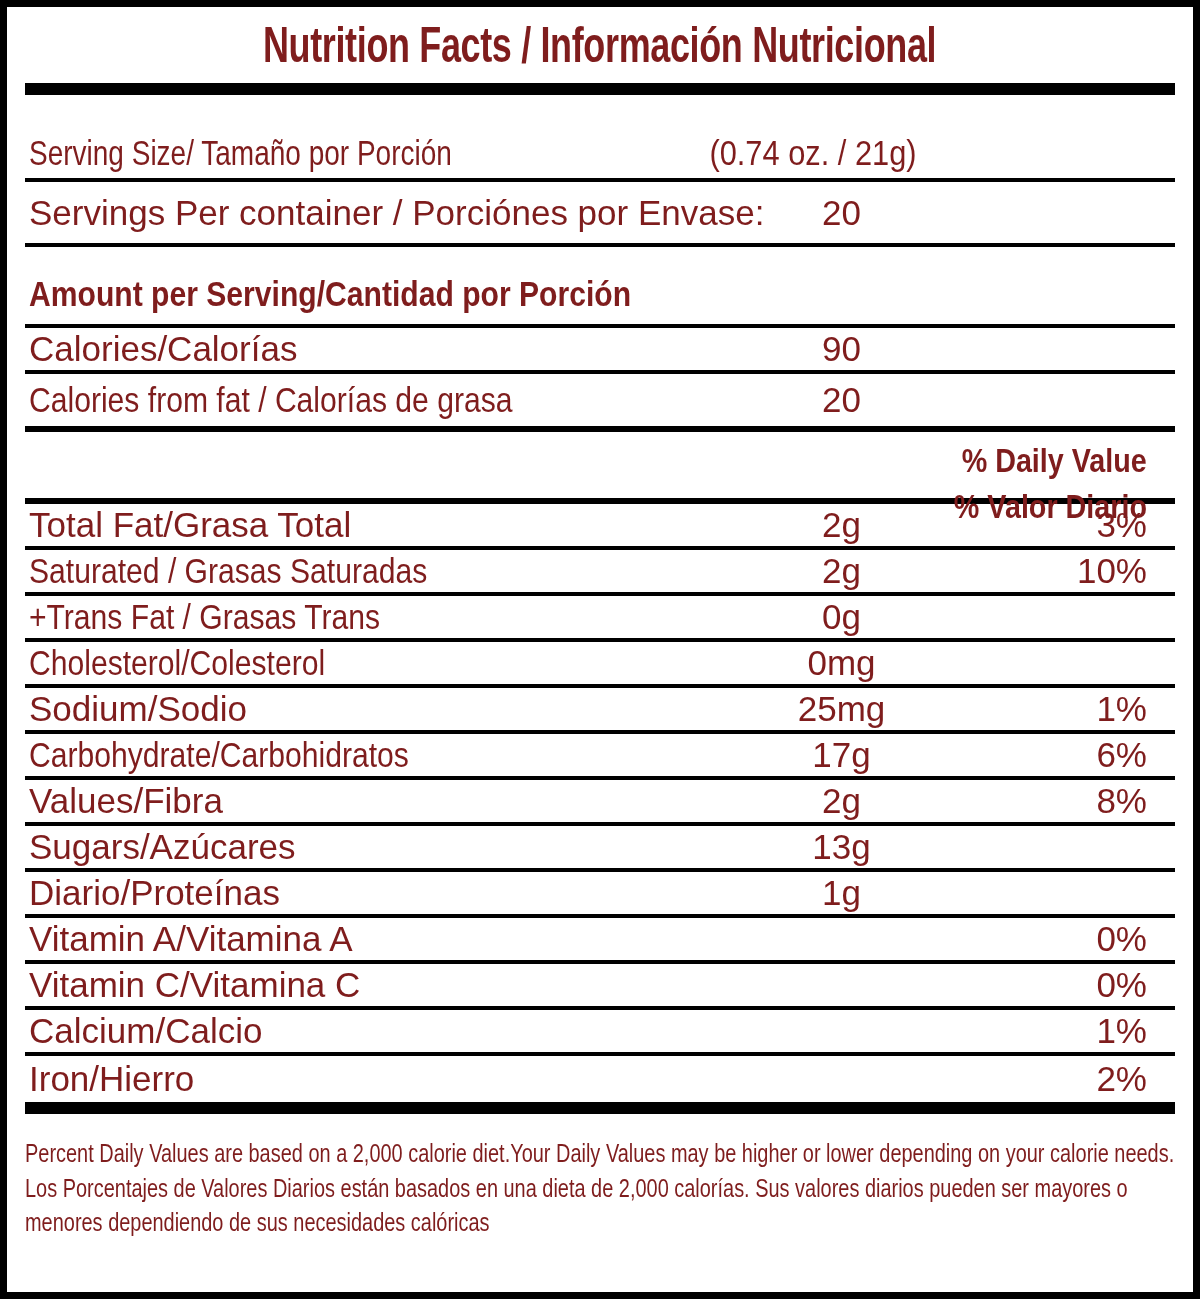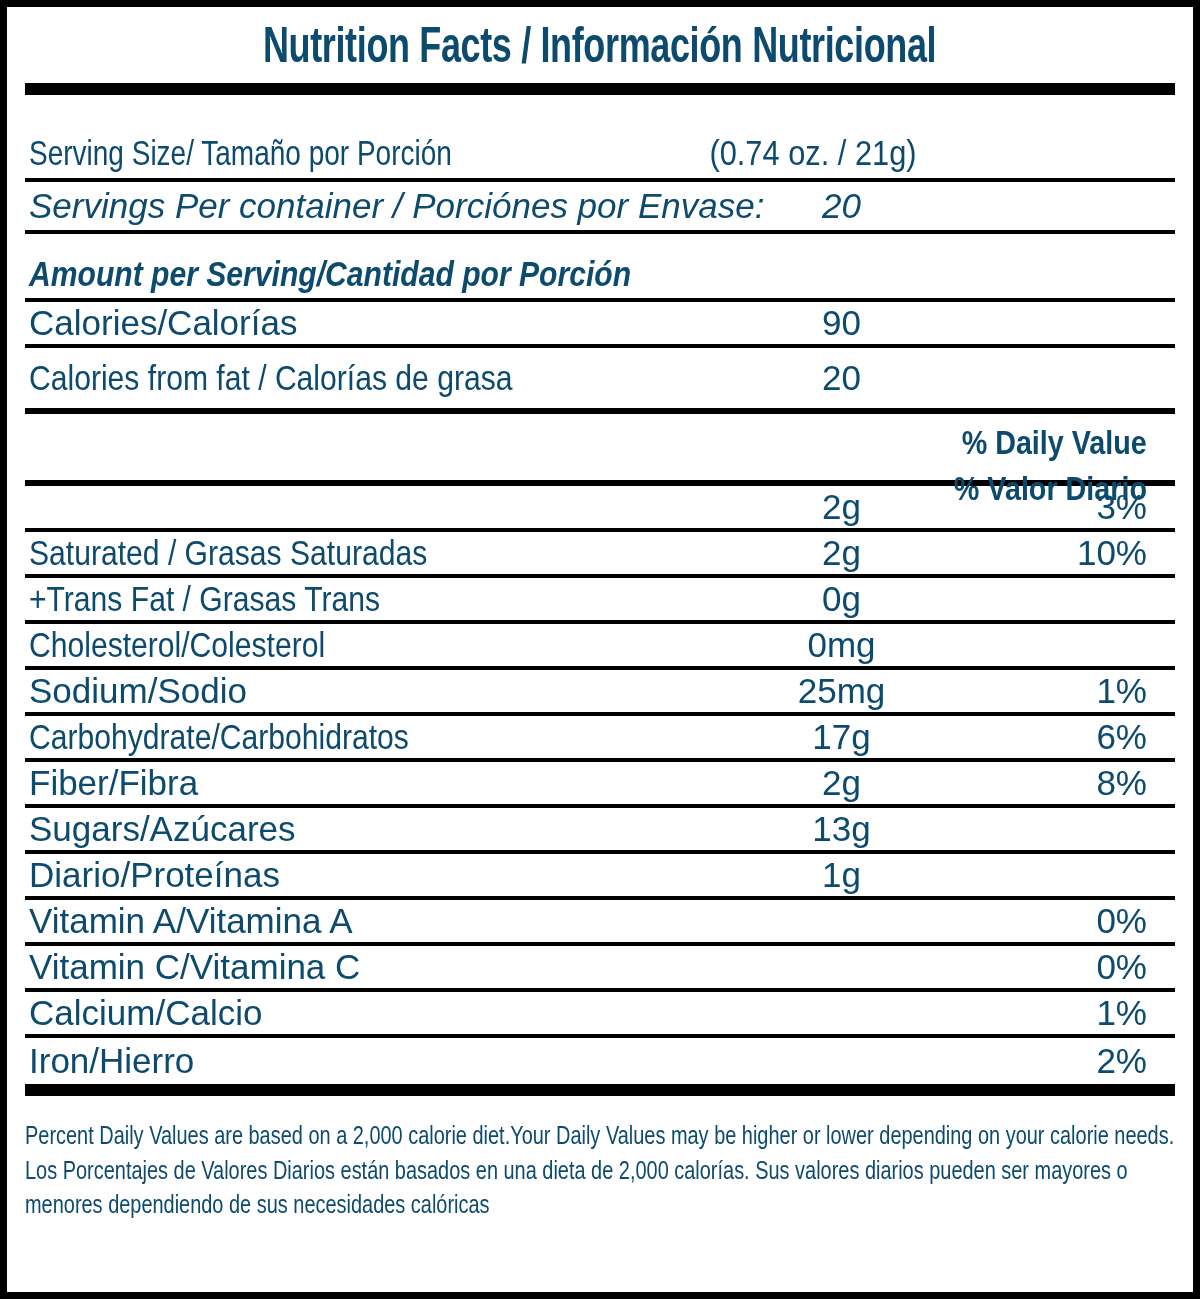--- a/index.html
+++ b/index.html
@@ -6,21 +6,21 @@
   html, body { background: #000; }
   body { width: 1200px; height: 1299px; overflow: hidden; }
 
   .nutrition-label {
     width: 1200px;
     height: 1299px;
     background: #ffffff;
     border: 7px solid #000000;
     padding: 0 18px;
     font-family: "Liberation Sans", sans-serif;
-    color: #0c4a6e;
+    color: #7f1d1d;
     overflow: hidden;
   }
 
   .title-block {
     height: 76px;
     display: flex;
     align-items: center;
     justify-content: center;
   }
   .title-text {
@@ -38,22 +38,22 @@
   .row {
     position: relative;
     display: flex;
     align-items: center;
     border-bottom: 4px solid #000000;
     height: 46px;
     font-size: 35px;
     padding-left: 4px;
   }
   .row.h55 { height: 55px; margin-top: 32px; }
-  .row.h52 { height: 52px; font-style: italic; }
-  .row.h58 { height: 66px; }
+  .row.h52 { height: 65px; }
+  .row.h58 { height: 58px; }
   .row.sep6 { border-bottom-width: 6px; }
   .row.nosep { border-bottom: none; text-align: center; }
   .row.bold { font-weight: bold; margin-top: 16px; }
 
   .lbl { white-space: nowrap; display: inline-block; }
   .lbl.cond { transform: scaleX(0.86); transform-origin: 0 50%; }
   .lbl.cond80 { transform: scaleX(0.80); transform-origin: 0 50%; }
 
   .amt {
     position: absolute;
@@ -130,20 +130,21 @@
     <span class="lbl cond">Calories from fat / Calorías de grasa</span>
     <span class="amt">20</span>
   </div>
 
   <div class="dv-header">
     <span class="dvh-line">% Daily Value</span><br>
     <span class="dvh-line">% Valor Diario</span>
   </div>
 
   <div class="row">
+    <span class="lbl">Total Fat/Grasa Total</span>
     <span class="amt">2g</span>
     <span class="dv">3%</span>
   </div>
 
   <div class="row">
     <span class="lbl cond">Saturated / Grasas Saturadas</span>
     <span class="amt">2g</span>
     <span class="dv">10%</span>
   </div>
 
@@ -165,21 +166,21 @@
     <span class="dv">1%</span>
   </div>
 
   <div class="row">
     <span class="lbl cond">Carbohydrate/Carbohidratos</span>
     <span class="amt">17g</span>
     <span class="dv">6%</span>
   </div>
 
   <div class="row">
-    <span class="lbl">Fiber/Fibra</span>
+    <span class="lbl">Values/Fibra</span>
     <span class="amt">2g</span>
     <span class="dv">8%</span>
   </div>
 
   <div class="row">
     <span class="lbl">Sugars/Azúcares</span>
     <span class="amt">13g</span>
     <span class="dv"></span>
   </div>
 

